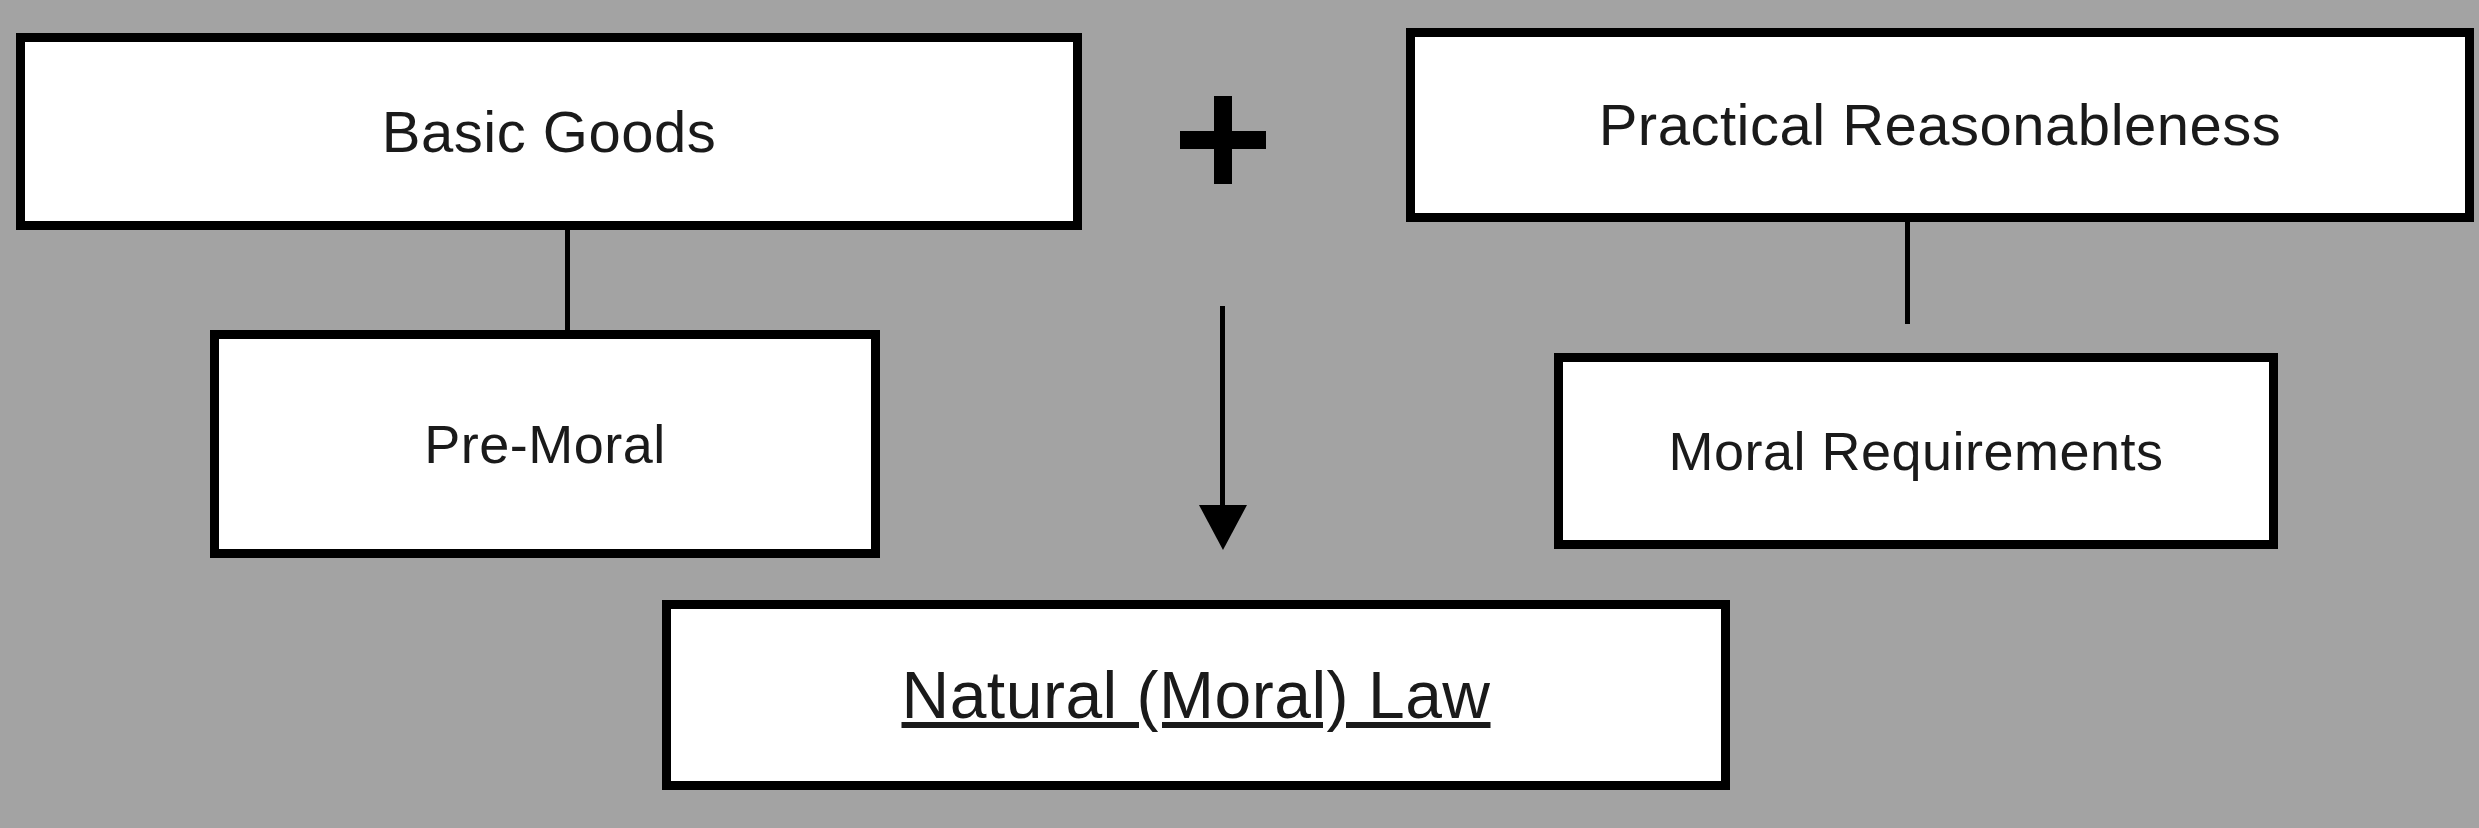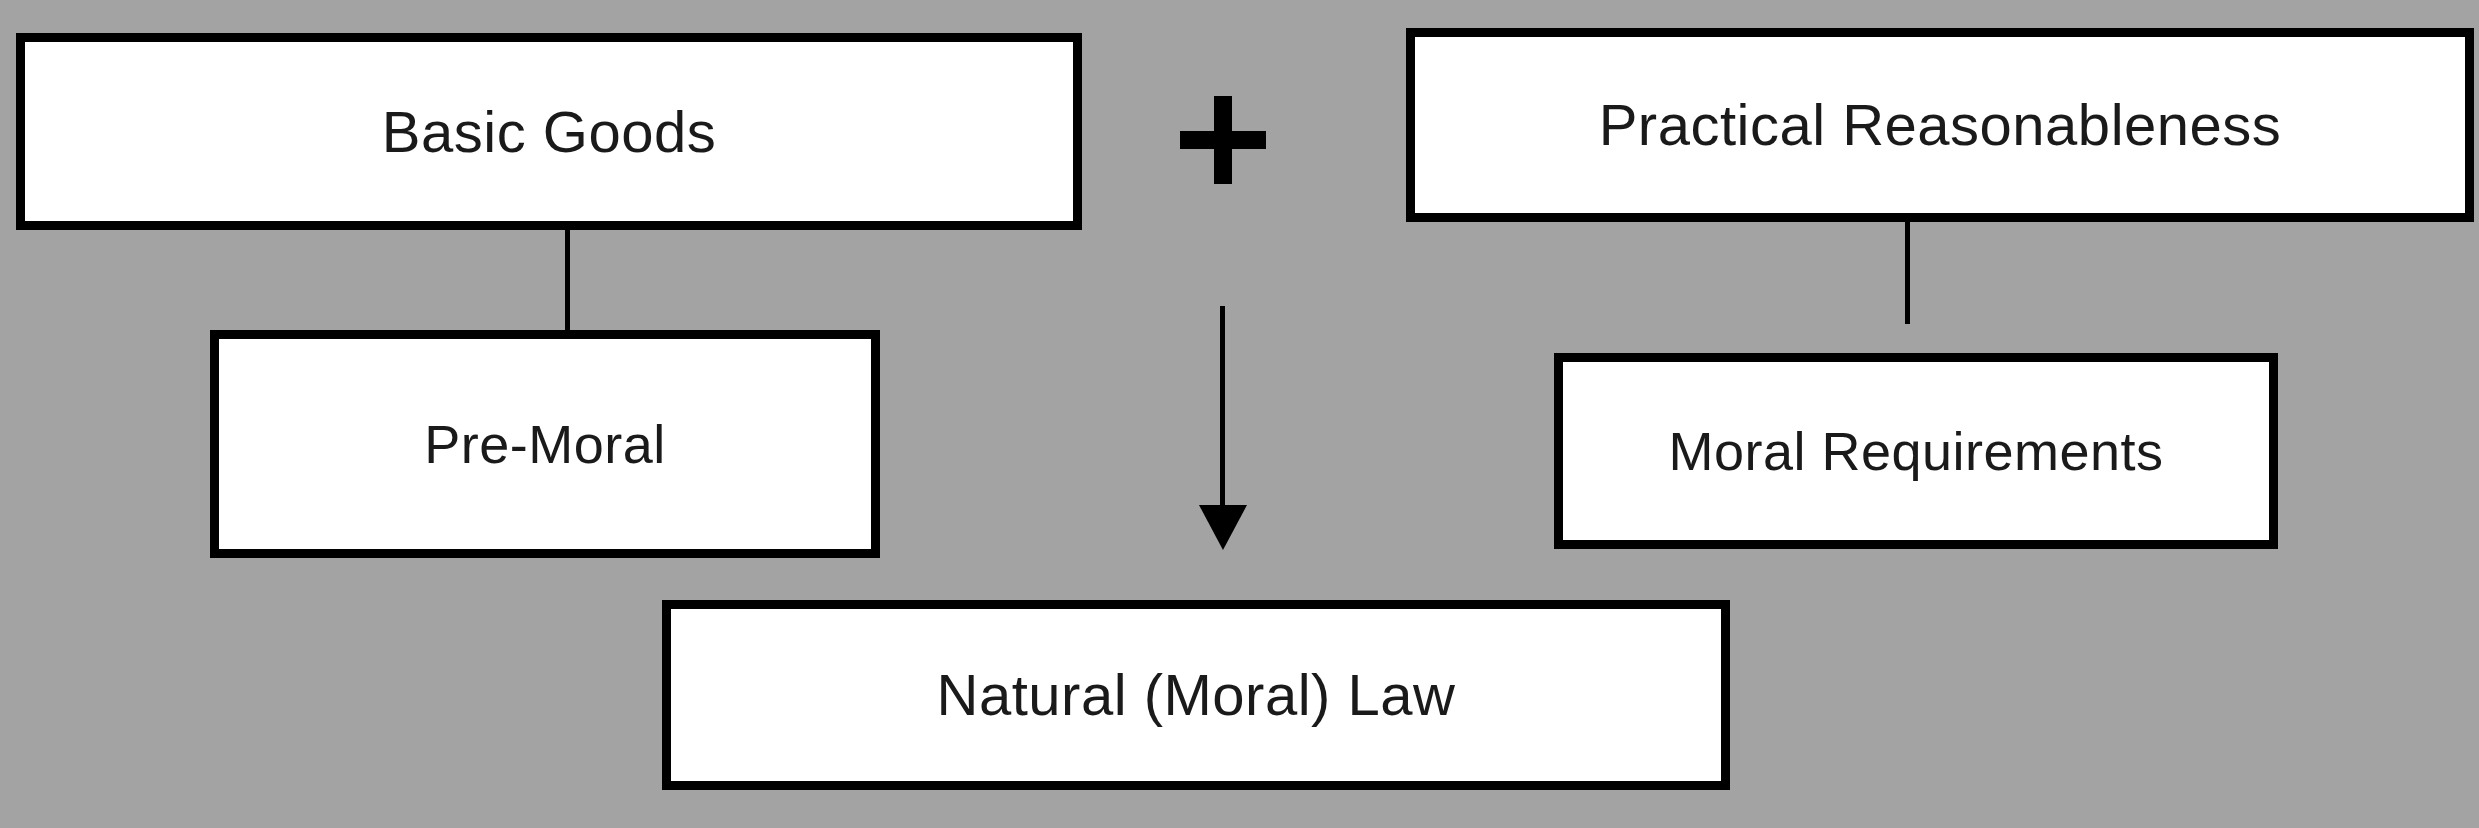--- a/index.html
+++ b/index.html
@@ -52,21 +52,21 @@
   #node-pre-moral .node-label { font-size: 54px; }
 
   #node-moral-requirements {
     left: 1554px; top: 322px; width: 724px; height: 196px; margin-top: 31px;
   }
   #node-moral-requirements .node-label { font-size: 54px; }
 
   #node-natural-moral-law {
     left: 662px; top: 600px; width: 1068px; height: 190px;
   }
-  #node-natural-moral-law .node-label { font-size: 58px; }
+  #node-natural-moral-law .node-label { font-size: 66px; text-decoration: underline; }
 
   
   .connector-line {
     position: absolute;
     background: #000000;
     width: 5px;
   }
   #connector-basic-to-premoral {
     left: 565px; top: 228px; height: 104px;
   }

